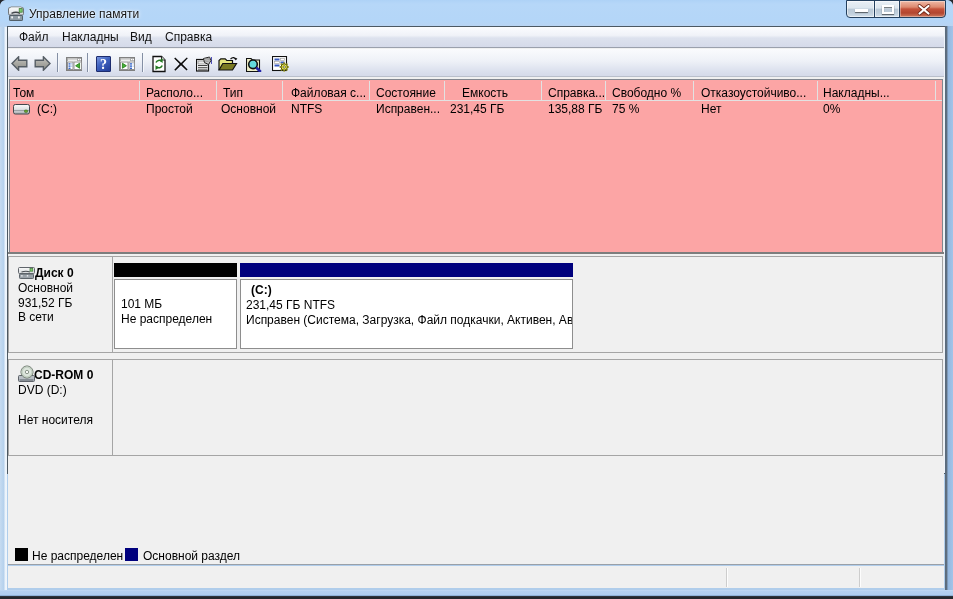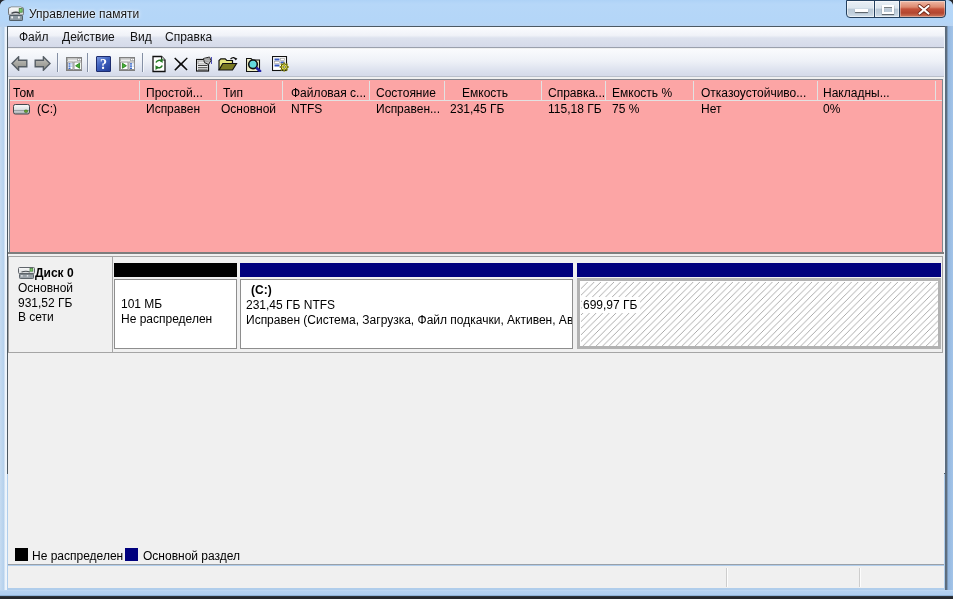--- a/index.html
+++ b/index.html
@@ -122,21 +122,21 @@
         <g stroke="#fff" stroke-width="2.2" stroke-linecap="round">
           <line x1="19.5" y1="5" x2="28.5" y2="12.5"></line>
             <line x1="28.5" y1="5" x2="19.5" y2="12.5"></line>
         </g>
       </svg>
     </div>
   </div>
   <div id="client">
     <div id="menubar">
       <div class="menuitem" style="left:11px">Файл</div>
-      <div class="menuitem" style="left:54px">Действие</div>
+      <div class="menuitem" style="left:54px">Накладны</div>
       <div class="menuitem" style="left:122px">Вид</div>
       <div class="menuitem" style="left:157px">Справка</div>
     </div>
     <div id="toolbar">
 
       <svg class="ticon" style="left:3px;top:7px;width:17px;height:15px" viewBox="0 0 17 15">
         <defs>
             <linearGradient id="arg" x1="0" y1="0" x2="0" y2="1">
           <stop offset="0" stop-color="#c6c6c2"></stop>
               <stop offset="0.5" stop-color="#a8a8a2"></stop>
@@ -260,48 +260,48 @@
       <div class="hdrsep" style="left:272px"></div>
       <div class="hdrsep" style="left:359px"></div>
       <div class="hdrsep" style="left:434px"></div>
       <div class="hdrsep" style="left:531px"></div>
       <div class="hdrsep" style="left:595px"></div>
       <div class="hdrsep" style="left:683px"></div>
       <div class="hdrsep" style="left:807px"></div>
       <div class="hdrsep" style="left:925px"></div>
       <div id="hdrline"></div>
       <div class="hcell" style="left:3px">Том</div>
-      <div class="hcell" style="left:136px">Простой...</div>
+      <div class="hcell" style="left:136px">Располо...</div>
       <div class="hcell" style="left:213px">Тип</div>
       <div class="hcell" style="left:281px">Файловая с...</div>
       <div class="hcell" style="left:366px">Состояние</div>
       <div class="hcell" style="left:452px">Емкость</div>
       <div class="hcell" style="left:538px">Справка...</div>
-      <div class="hcell" style="left:602px">Емкость %</div>
+      <div class="hcell" style="left:602px">Свободно %</div>
       <div class="hcell" style="left:691px">Отказоустойчиво...</div>
       <div class="hcell" style="left:813px">Накладны...</div>
       <svg class="rowicon" style="position:absolute;left:3px;top:24px" width="17" height="11">
         <defs>
             <linearGradient id="rg1" x1="0" y1="0" x2="0" y2="1">
           <stop offset="0" stop-color="#fbfbfb"></stop>
               <stop offset="0.45" stop-color="#e2e4e6"></stop>
               <stop offset="1" stop-color="#a8adb2"></stop>
         </linearGradient>
           </defs>
         <rect x="0.5" y="0.5" width="16" height="9.5" rx="1.8" fill="url(#rg1)" stroke="#43484d"></rect>
         <path d="M1 6.5 L16 6.5" stroke="#8f959a" stroke-width="0.8"></path>
         <rect x="11.6" y="6.1" width="2.8" height="2.2" rx="0.4" fill="#6fae3a" stroke="#3f6b1c" stroke-width="0.7"></rect>
       </svg>
       <div class="rcell" style="left:27px">(C:)</div>
-      <div class="rcell" style="left:136px">Исправен</div>
+      <div class="rcell" style="left:136px">Простой</div>
       <div class="rcell" style="left:211px">Основной</div>
       <div class="rcell" style="left:281px">NTFS</div>
       <div class="rcell" style="left:366px">Исправен...</div>
       <div class="rcell" style="left:440px">231,45 ГБ</div>
-      <div class="rcell" style="left:538px">115,18 ГБ</div>
+      <div class="rcell" style="left:538px">135,88 ГБ</div>
       <div class="rcell" style="left:602px">75 %</div>
       <div class="rcell" style="left:691px">Нет</div>
       <div class="rcell" style="left:813px">0%</div>
     </div>
     <div id="split"></div>
     <div id="graph">
 
       <div class="diskrow" style="top:2px">
         <div class="leftcell">
           <svg style="position:absolute;left:9px;top:10px" width="17" height="12">
@@ -323,36 +323,36 @@
         </div>
 
         <div class="part" style="left:105px;width:123px">
           <div class="pbar" style="background:#000"></div>
           <div class="pbody" style="padding:17px 0 0 6px">101 МБ<br>Не распределен</div>
         </div>
         <div class="part" style="left:231px;width:333px">
           <div class="pbar" style="background:#00007d"></div>
           <div class="pbody" style="padding:3px 0 0 5px"><span class="bold" style="padding-left:5px">(C:)</span><br>231,45 ГБ NTFS<br>Исправен (Система, Загрузка, Файл подкачки, Активен, Аварийный дамп памяти, Основной раздел)</div>
         </div>
-        <div class="part" style="left:568px;width:364px">
-          <div class="pbar" style="background:#00007d"></div>
-          <div class="pbody" style="top:21px;height:71px;border:3px solid #b2b2b2;background:#fff;padding:17px 0 0 3px">
-            <svg width="357" height="64" style="position:absolute;left:0.5px;top:0.5px" shape-rendering="auto">
-              <defs>
-                <pattern id="hatch" patternUnits="userSpaceOnUse" width="6.6" height="6.6">
-                  <line x1="-1" y1="7.6" x2="7.6" y2="-1" stroke="#979797" stroke-width="0.8"></line>
-                </pattern>
-              </defs>
-              <rect x="0" y="0" width="357" height="64" fill="url(#hatch)"></rect>
-            </svg>
-            <span style="position:relative;background:#fff;padding:0 2px 0 0;box-shadow:0 0 0 1px #fff">699,97 ГБ</span>
-          </div>
+      </div>
+
+      <div class="diskrow" style="top:105px">
+        <div class="leftcell">
+          <svg style="position:absolute;left:9px;top:5px" width="18" height="19">
+            <rect x="0.5" y="10.5" width="16" height="6" rx="1" fill="#b9bfc5" stroke="#5d6269"></rect>
+            <rect x="1.5" y="14" width="14" height="2" fill="#878e95"></rect>
+            <circle cx="9" cy="7" r="6" fill="#dde6dd" stroke="#5f6a5f"></circle>
+            <circle cx="9" cy="7" r="5" fill="none" stroke="#c2cfc2" stroke-width="1.4"></circle>
+            <circle cx="9" cy="7" r="1.7" fill="#f6f8f6" stroke="#8b968b"></circle>
+          </svg>
+          <div class="ltext bold" style="left:25px;top:8px">CD-ROM 0</div>
+          <div class="ltext" style="top:23px">DVD (D:)</div>
+          <div class="ltext" style="top:53px">Нет носителя</div>
         </div>
       </div>
-
       <div id="legend">
         <div class="lsq" style="left:7px;background:#000"></div>
         <div style="position:absolute;left:24px;top:1px">Не распределен</div>
         <div class="lsq" style="left:117px;background:#00007d"></div>
         <div style="position:absolute;left:135px;top:1px">Основной раздел</div>
       </div>
     </div>
     <div id="statusbar">
       <div class="stsep" style="left:718px"></div>
       <div class="stsep" style="left:851px"></div>

